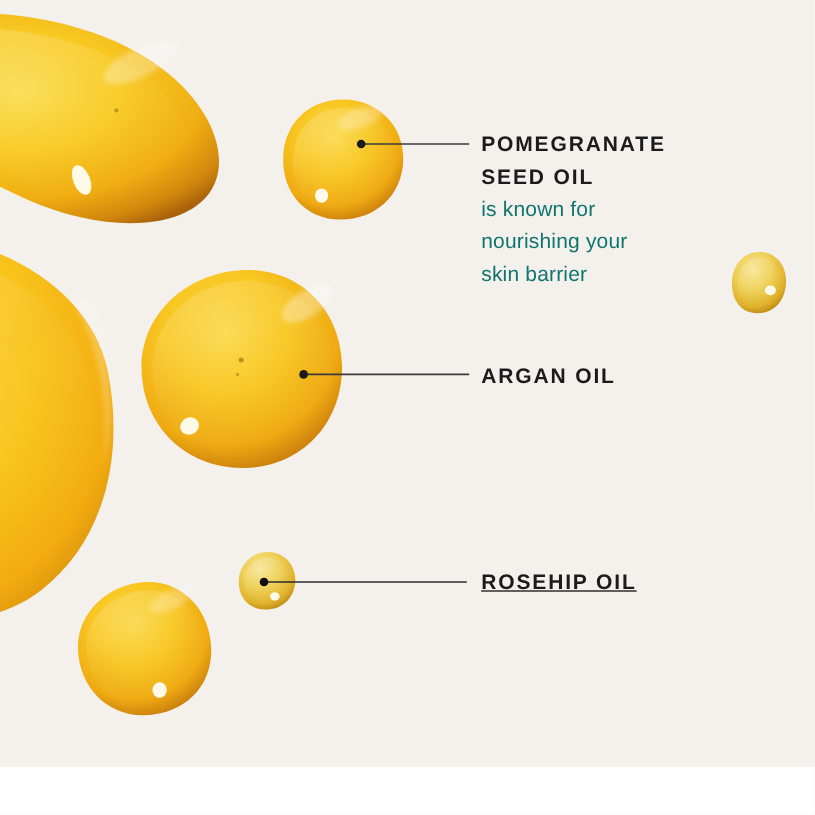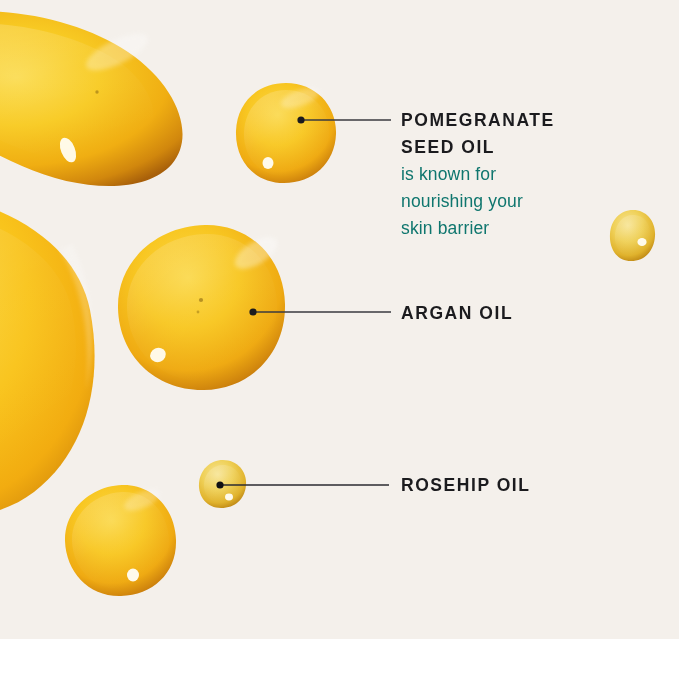--- a/index.html
+++ b/index.html
@@ -45,21 +45,21 @@
     font-size: 17.5px;
     font-weight: normal;
     letter-spacing: 0.15px;
     color: #0f766e;
     line-height: 27px;
     margin: 0;
     white-space: pre-line;
   }
   #ann-pomegranate { top: 107px; }
   #ann-argan { top: 300px; }
-  #ann-rosehip { top: 472px; }
+  #ann-rosehip { top: 472px; text-decoration: underline; }
 </style>
 </head>
 <body>
 
 <div id="scene" style="background: rgb(244, 240, 235);">
 
   <svg class="layer-svg" viewBox="0 0 679 679" xmlns="http://www.w3.org/2000/svg">
     <defs>
       <radialGradient id="gradTear" cx="45%" cy="38%" r="72%">
         <stop offset="0%" stop-color="#FBDC52"></stop>

